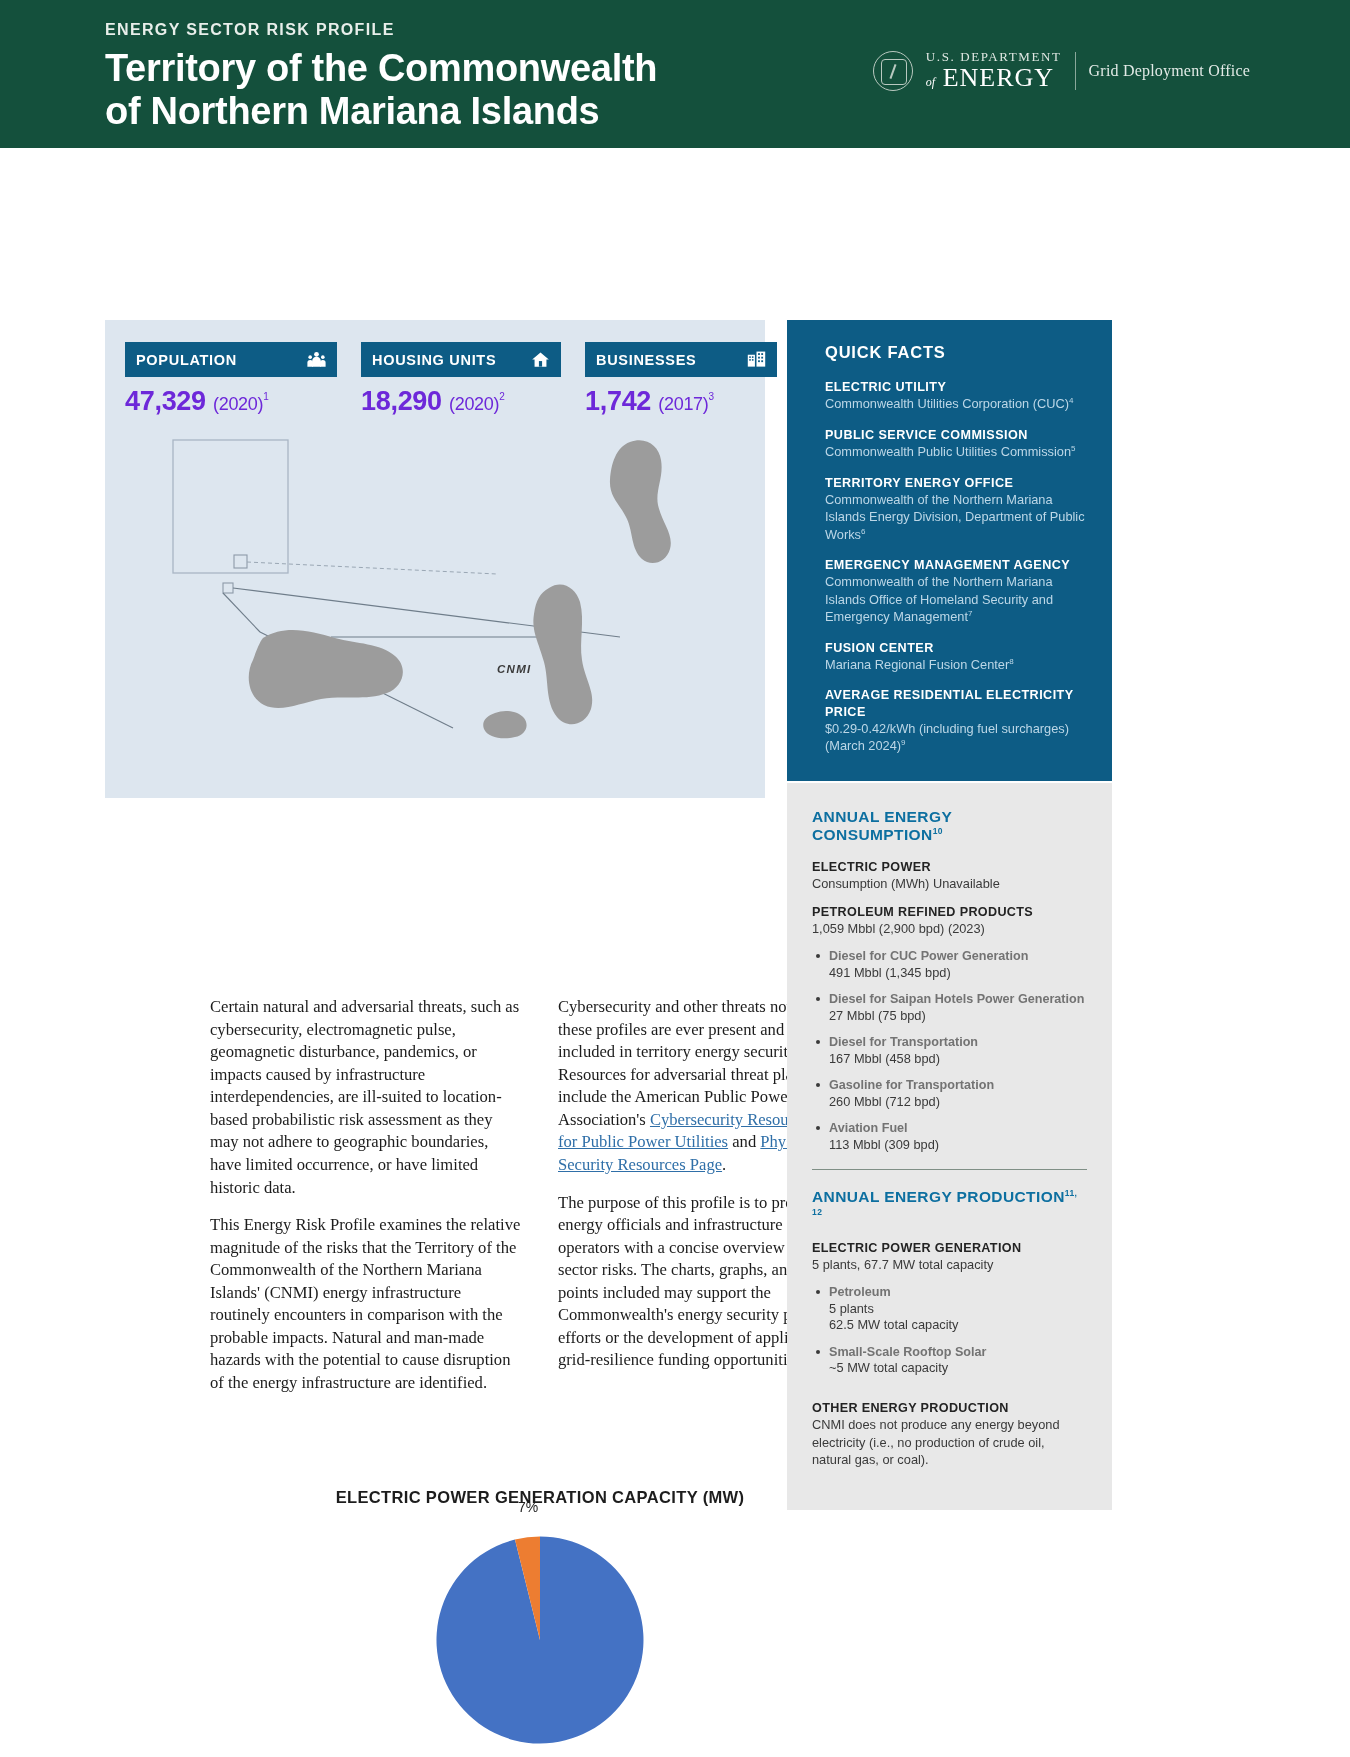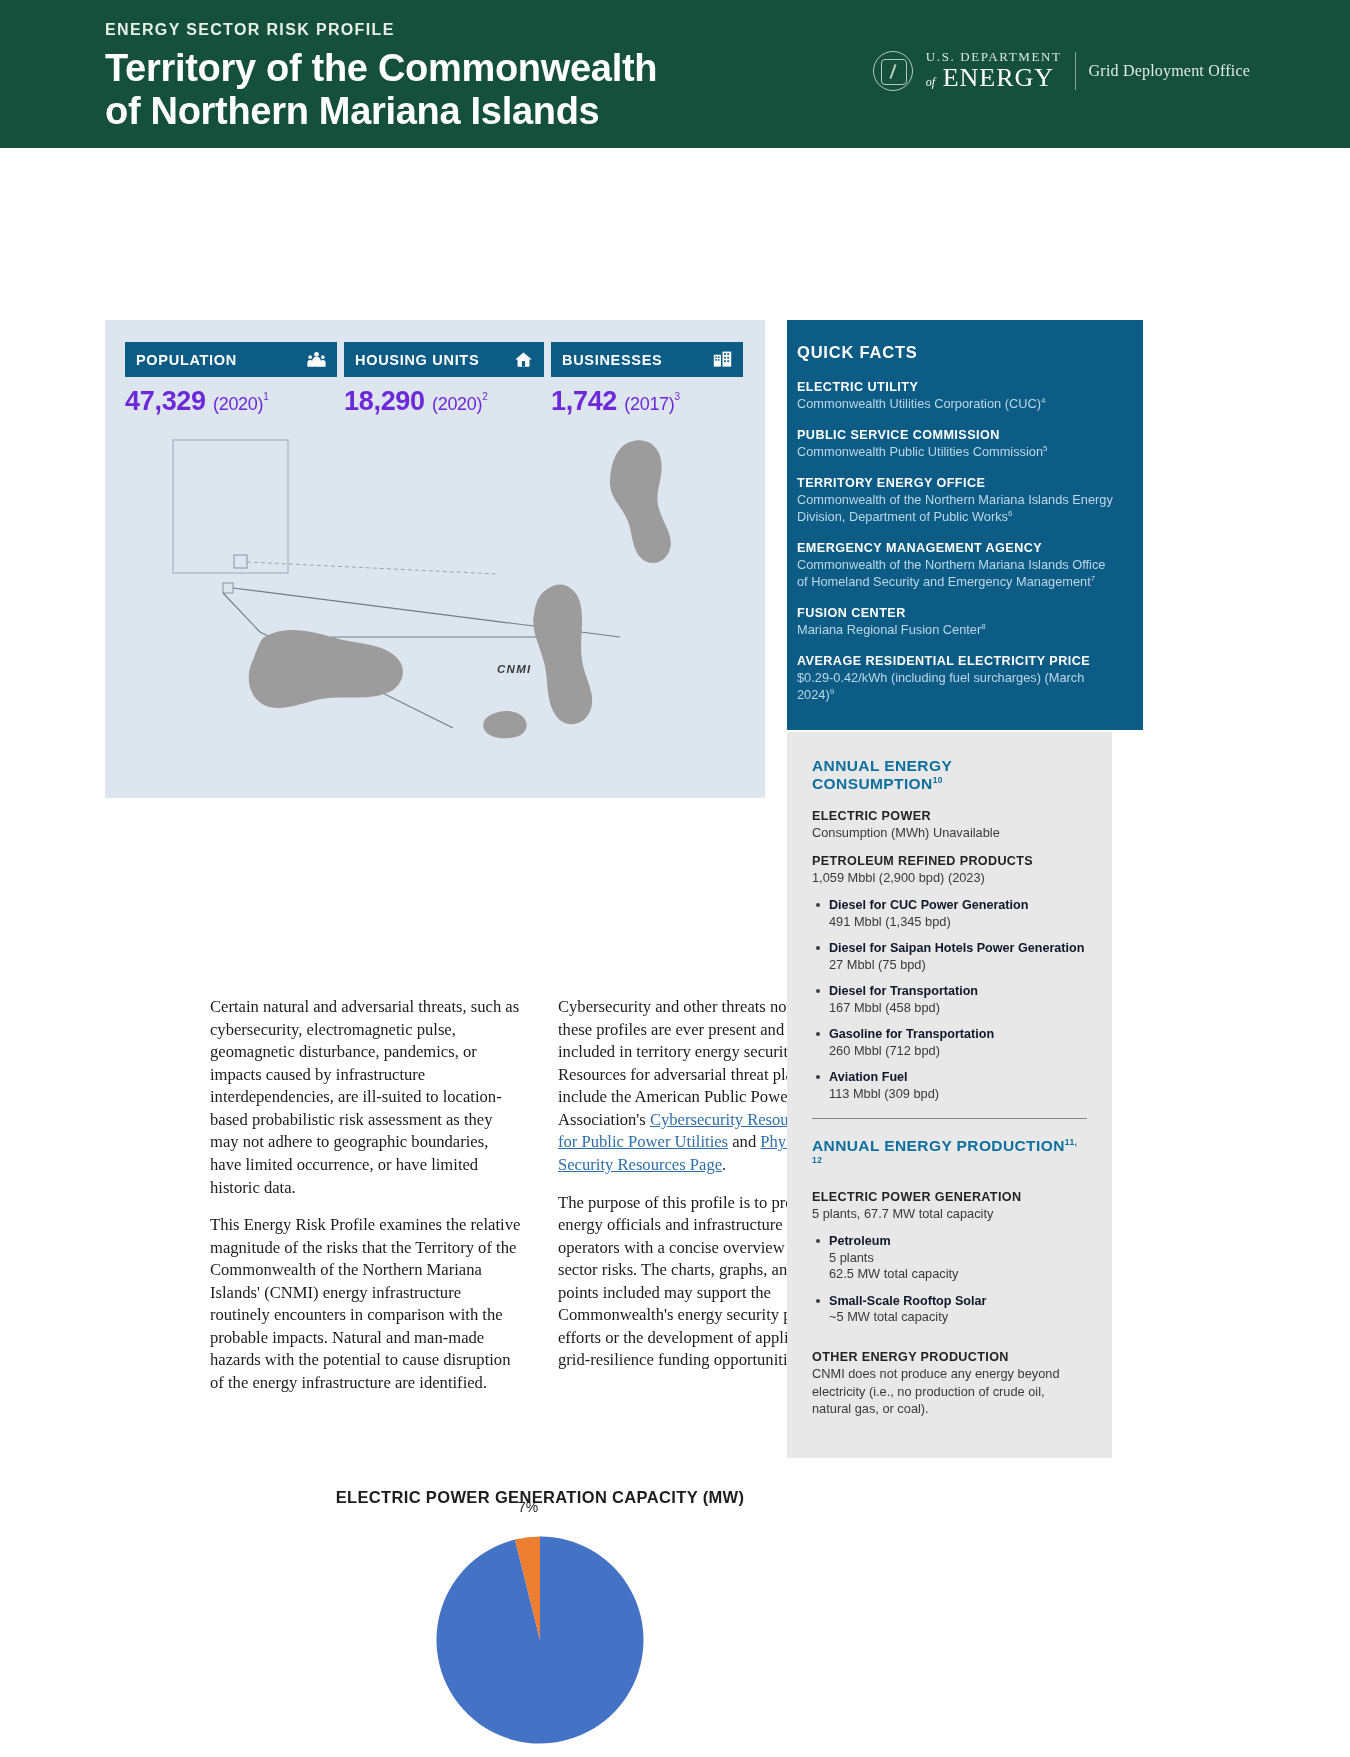--- a/index.html
+++ b/index.html
@@ -99,21 +99,21 @@
   }
 
   
   .map-panel {
     background:#dde6ef;
     width:660px;
     height:478px;
     position:relative;
     padding:22px 20px 0 20px;
   }
-  .stat-row { display:flex; gap:7px; }
+  .stat-row { display:flex; gap:24px; }
   .stat-box { flex:0 0 auto; }
   .stat-head {
     background:#0d5c85;
     color:#ffffff;
     font-size:14.5px;
     font-weight:bold;
     letter-spacing:0.7px;
     padding:8px 11px;
     display:flex;
     align-items:center;
@@ -141,22 +141,22 @@
     left:392px; top:231px;
     color:#3a3a3a;
     font-size:11.5px;
     font-weight:bold;
     letter-spacing:1.3px;
   }
 
   
   .quick-facts {
     background:#0d5c85;
-    width:356px;
-    padding:23px 25px 26px 10px;
+    width:325px;
+    padding:23px 25px 26px 38px;
   }
   .qf-title {
     color:#ffffff;
     font-size:16.5px;
     font-weight:bold;
     letter-spacing:0.8px;
     margin-bottom:17px;
   }
   .qf-item { margin-bottom:14px; }
   .qf-item:last-child { margin-bottom:0; }
@@ -253,21 +253,21 @@
   }
   .sp-bullets li::before {
     content:"";
     position:absolute;
     left:1px; top:6px;
     width:4px; height:4px;
     background:#3a3a3a;
     border-radius:50%;
   }
   .sp-b-label {
-    color:#0f172a;
+    color:#737373;
     font-size:12.6px;
     font-weight:bold;
     line-height:1.3;
   }
   .sp-b-val {
     color:#3a3a3a;
     font-size:12.8px;
     line-height:1.3;
   }
   .sp-rule {

